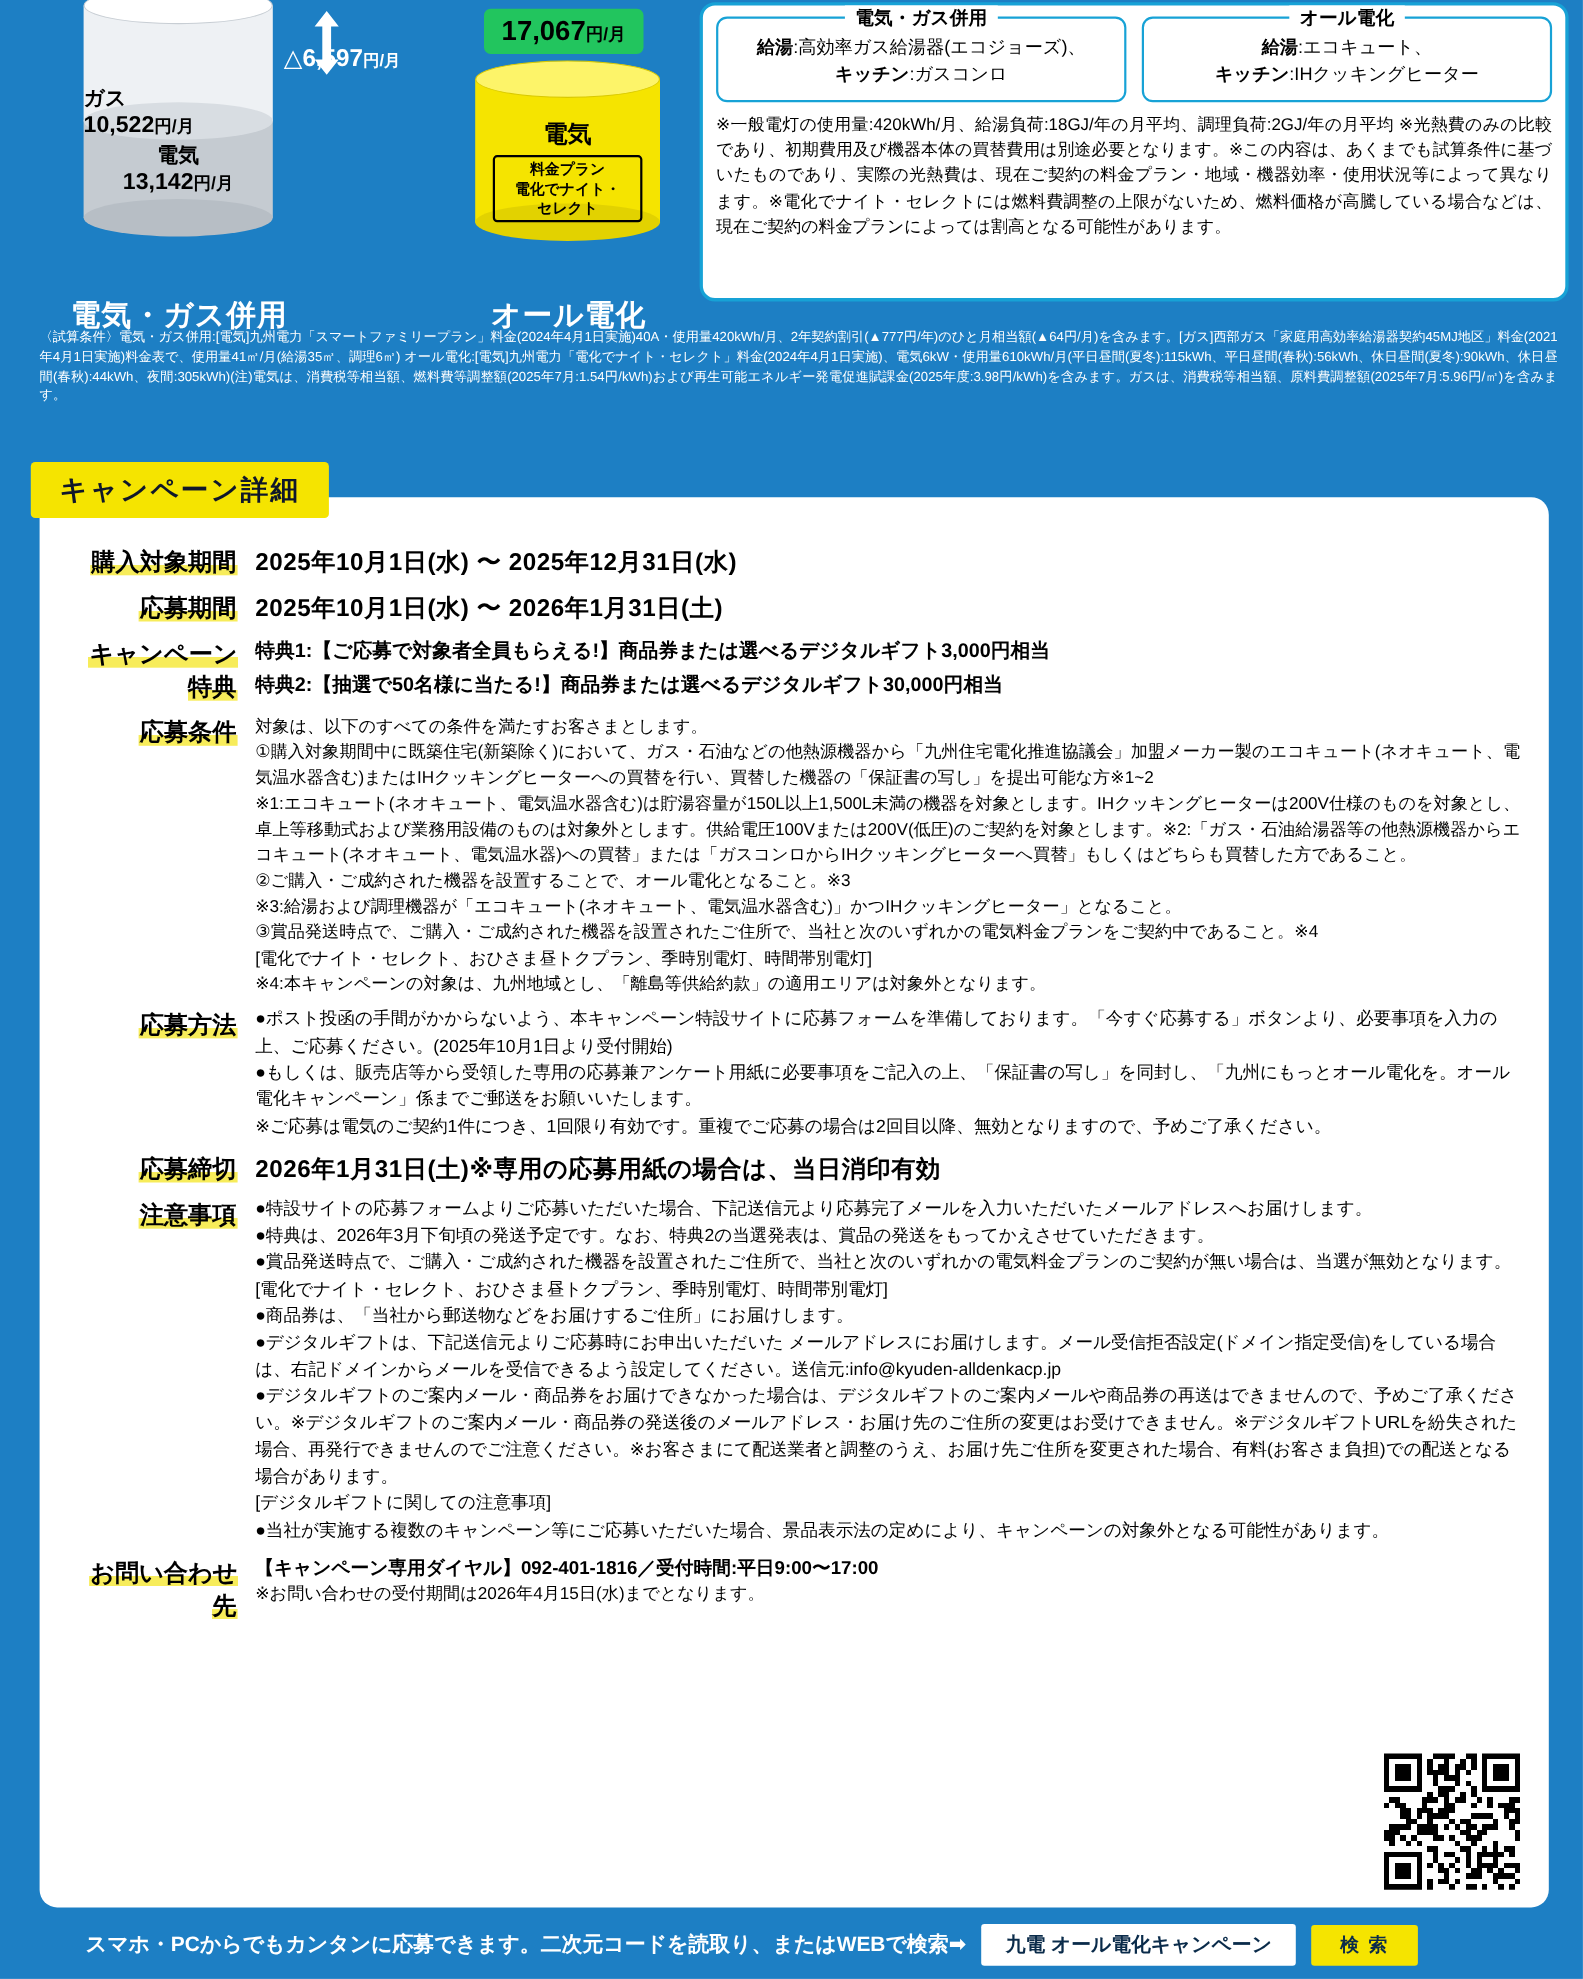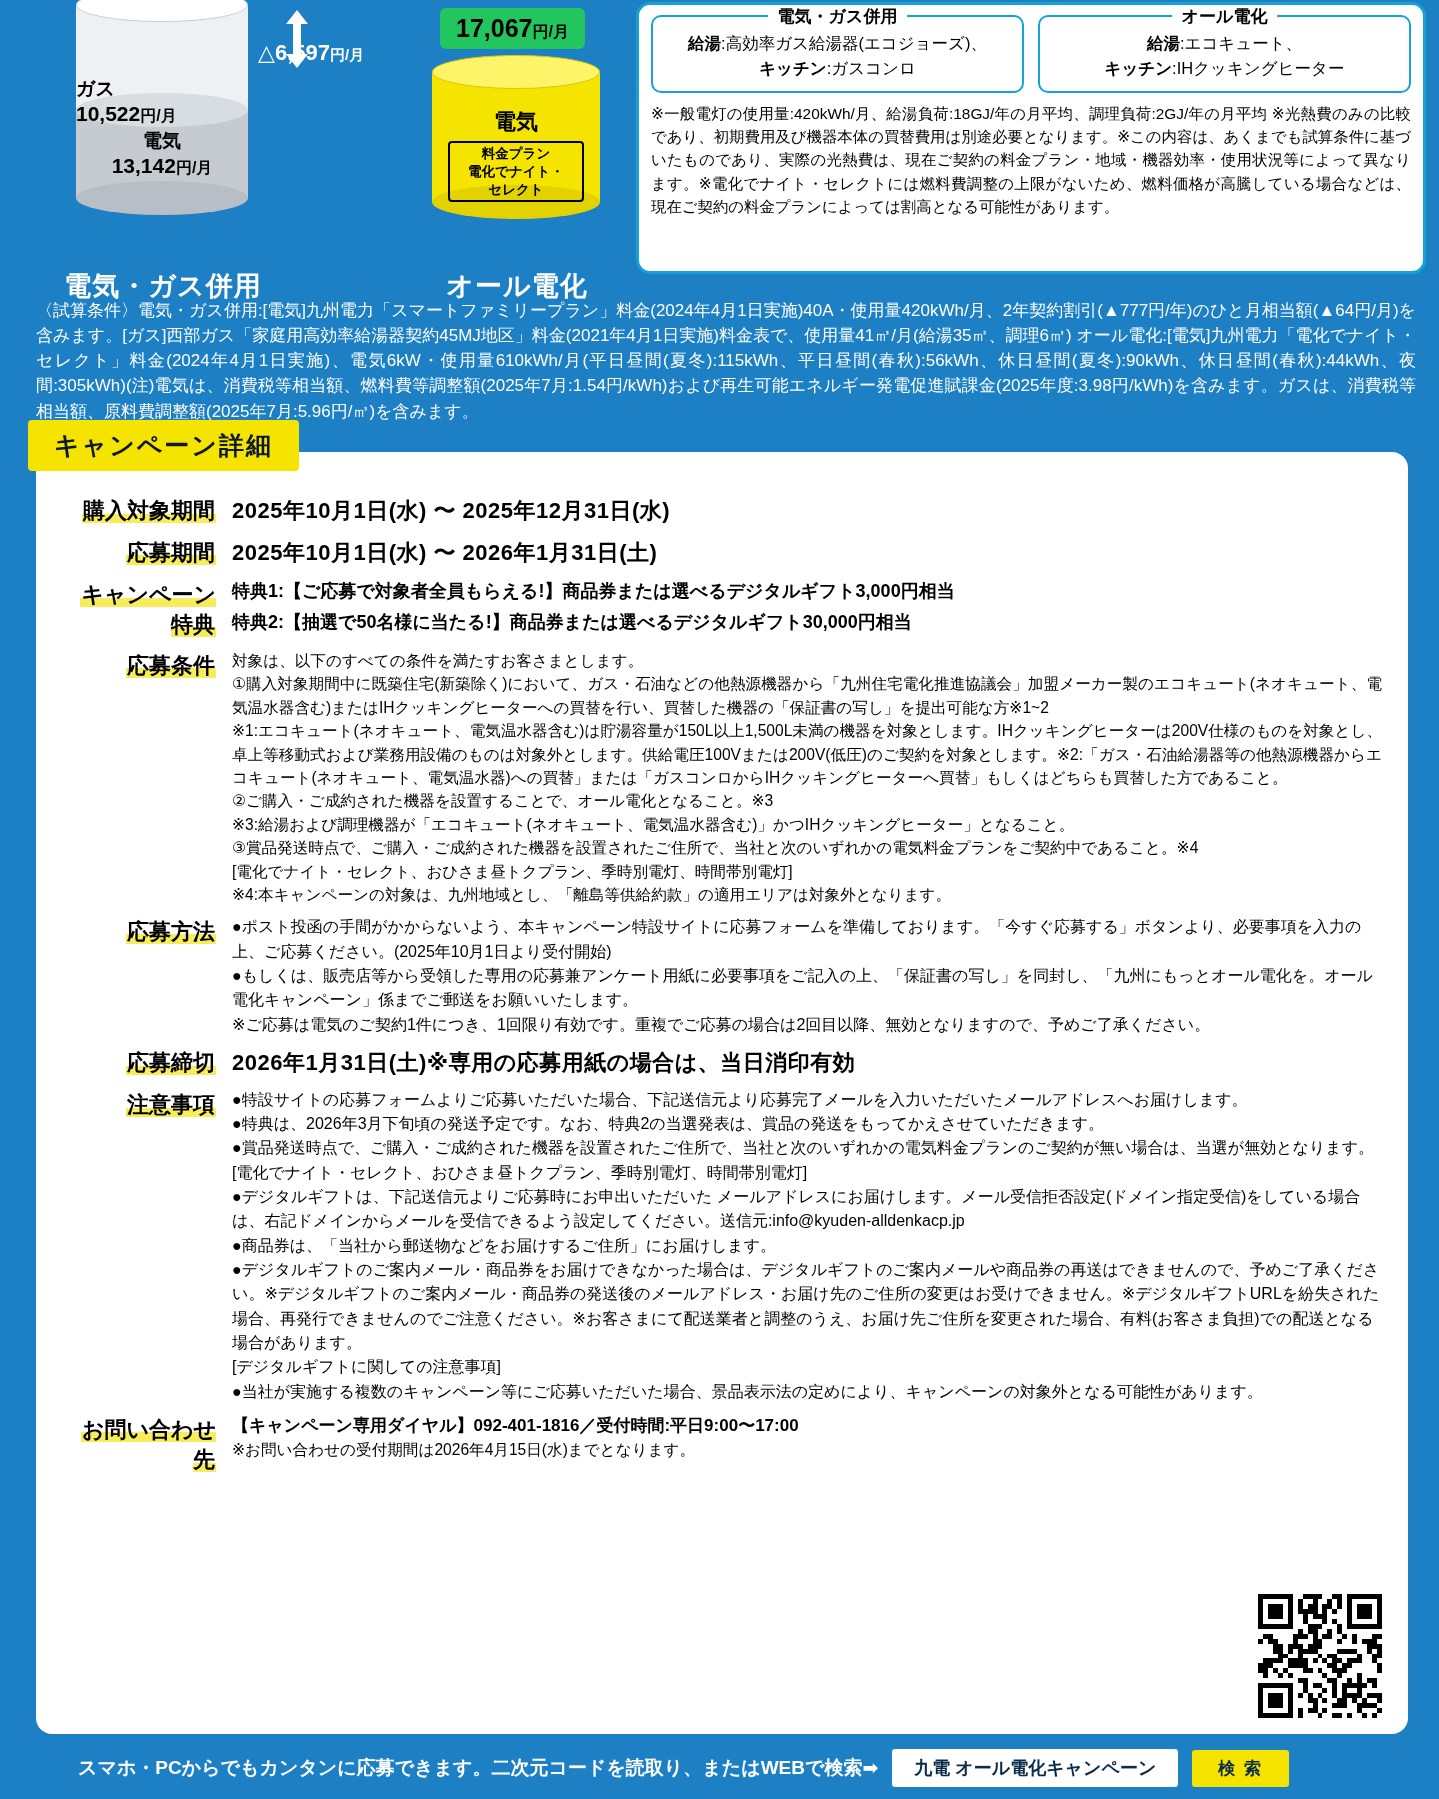--- a/index.html
+++ b/index.html
@@ -54,21 +54,21 @@
   }
   .kv { font-size:16.5px; line-height:1.5; }
   .kv b { font-weight:bold; }
   .note-block {
     font-size:15.4px; line-height:1.52; margin-top:9px; text-align:justify;
   }
 
   
   .assump {
     position:absolute; left:36px; top:298px; width:1380px;
-    color:#fff; font-size:17px; line-height:1.48; text-align:justify;
+    color:#fff; font-size:12px; line-height:1.48; text-align:justify;
   }
 
   
   .card {
     position:absolute; left:36px; top:452px; width:1372px; height:1282px;
     background:#fff; border-radius:16px;
   }
   .card-title {
     position:absolute; left:-8px; top:-32px;
     background:#f5e400; color:#0f172a; font-weight:bold;
@@ -249,22 +249,22 @@
         <div class="row-body">
           <div class="big">2026年1月31日(土)※専用の応募用紙の場合は、当日消印有効</div>
         </div>
       </div>
       <div class="row">
         <div class="row-label"><span>注意事項</span></div>
         <div class="row-body bullets">
           <div>●特設サイトの応募フォームよりご応募いただいた場合、下記送信元より応募完了メールを入力いただいたメールアドレスへお届けします。</div>
           <div>●特典は、2026年3月下旬頃の発送予定です。なお、特典2の当選発表は、賞品の発送をもってかえさせていただきます。</div>
           <div>●賞品発送時点で、ご購入・ご成約された機器を設置されたご住所で、当社と次のいずれかの電気料金プランのご契約が無い場合は、当選が無効となります。[電化でナイト・セレクト、おひさま昼トクプラン、季時別電灯、時間帯別電灯]</div>
+          <div>●商品券は、「当社から郵送物などをお届けするご住所」にお届けします。</div>
           <div>●デジタルギフトは、下記送信元よりご応募時にお申出いただいた メールアドレスにお届けします。メール受信拒否設定(ドメイン指定受信)をしている場合は、右記ドメインからメールを受信できるよう設定してください。送信元:info@kyuden-alldenkacp.jp</div>
-          <div>●商品券は、「当社から郵送物などをお届けするご住所」にお届けします。</div>
           <div>●デジタルギフトのご案内メール・商品券をお届けできなかった場合は、デジタルギフトのご案内メールや商品券の再送はできませんので、予めご了承ください。※デジタルギフトのご案内メール・商品券の発送後のメールアドレス・お届け先のご住所の変更はお受けできません。※デジタルギフトURLを紛失された場合、再発行できませんのでご注意ください。※お客さまにて配送業者と調整のうえ、お届け先ご住所を変更された場合、有料(お客さま負担)での配送となる場合があります。</div>
           <div>[デジタルギフトに関しての注意事項]</div>
           <div>●当社が実施する複数のキャンペーン等にご応募いただいた場合、景品表示法の定めにより、キャンペーンの対象外となる可能性があります。</div>
         </div>
       </div>
       <div class="row">
         <div class="row-label"><span>お問い合わせ先</span></div>
         <div class="row-body">
           <div style="font-size: 17px; font-weight: bold;">【キャンペーン専用ダイヤル】092-401-1816／受付時間:平日9:00〜17:00</div>
           <div style="font-size: 15.6px;">※お問い合わせの受付期間は2026年4月15日(水)までとなります。</div>

